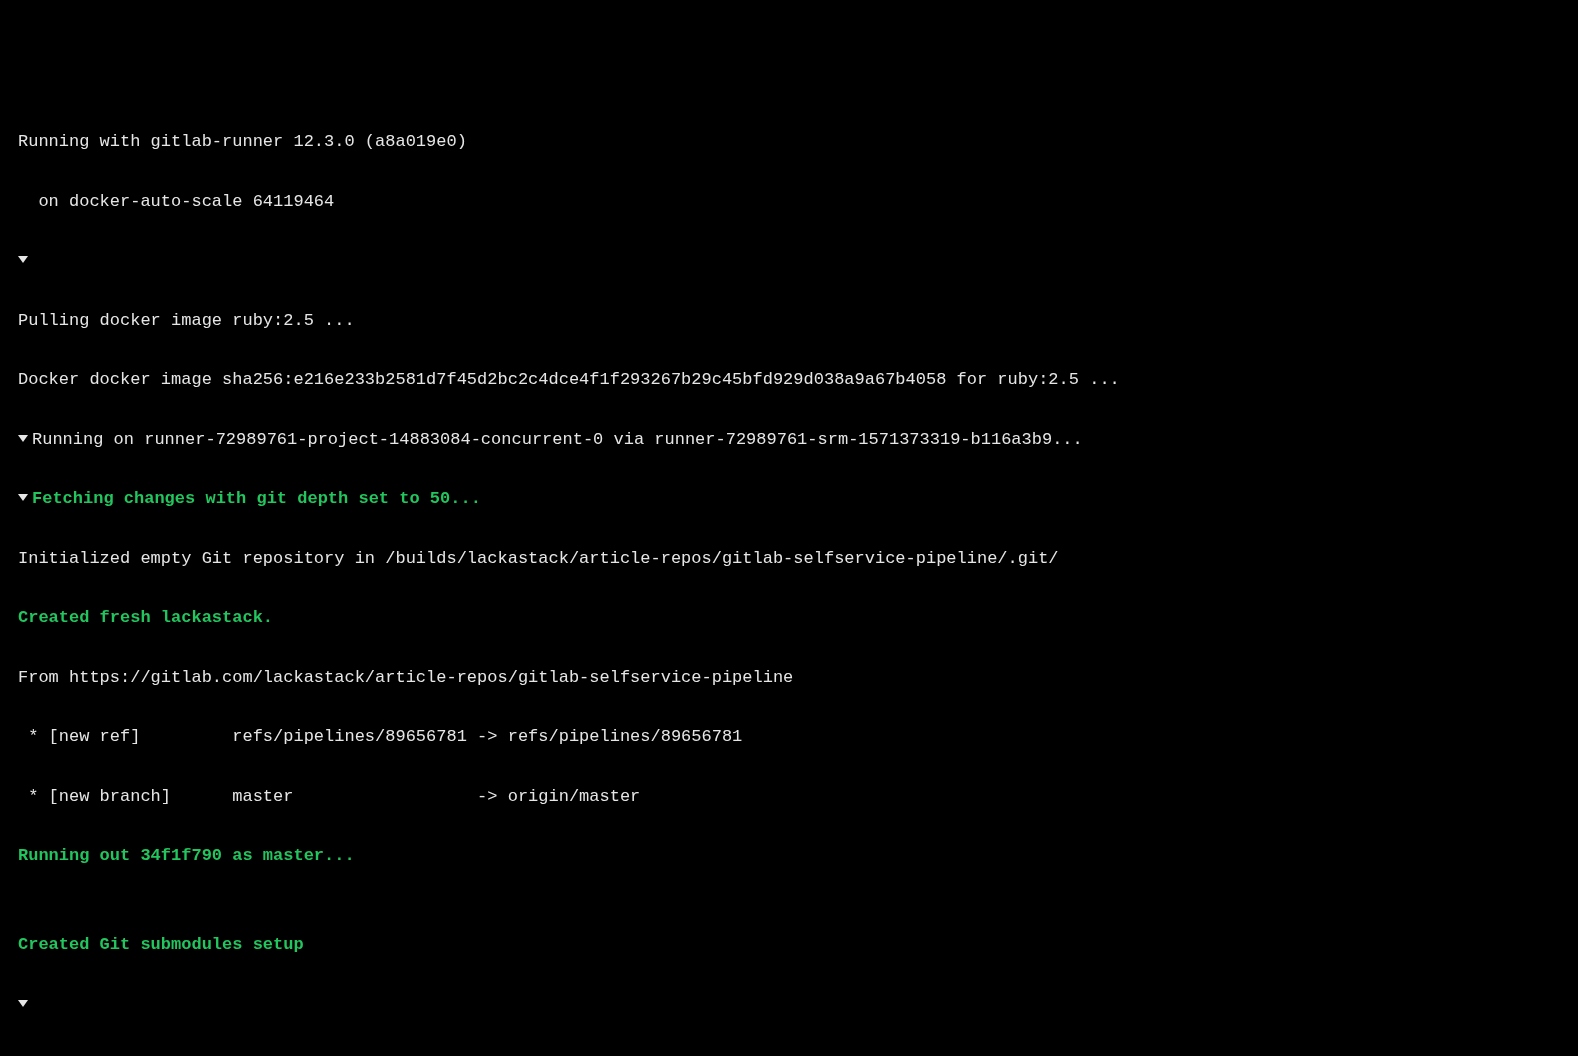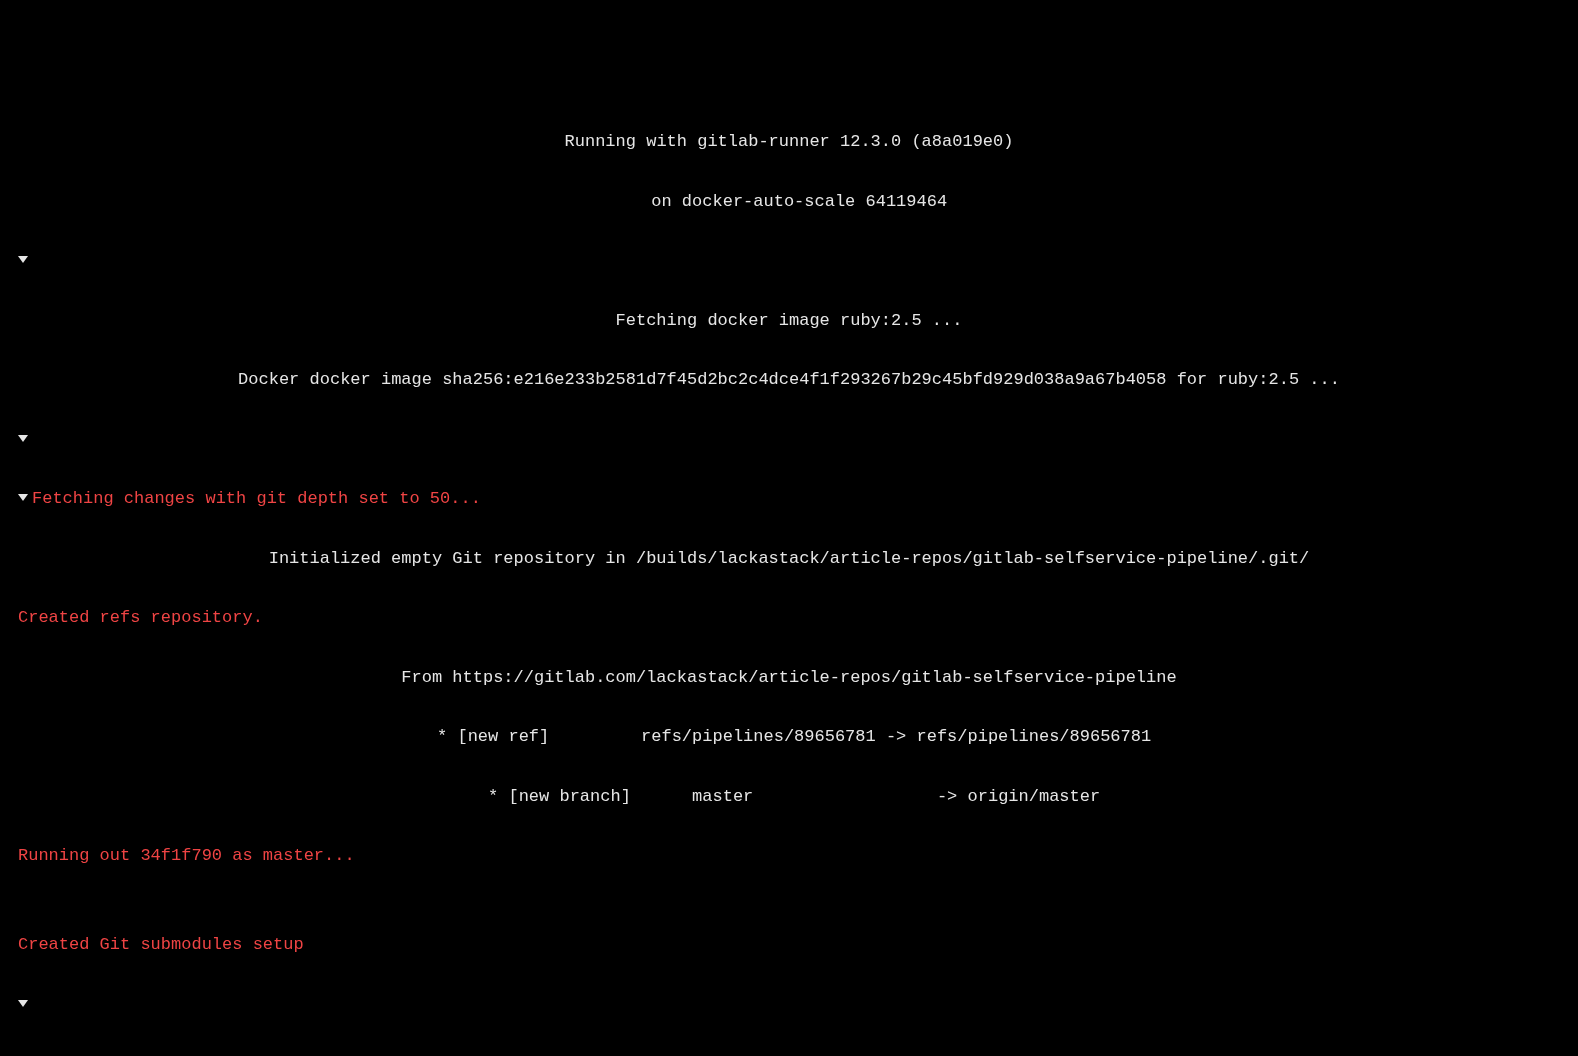--- a/index.html
+++ b/index.html
@@ -9,48 +9,48 @@
     font-family: "Menlo", "Monaco", "Consolas", "Courier New", monospace;
     font-size: 17px;
     line-height: 1.75;
     padding: 8px 18px;
     width: 1578px;
     height: 1056px;
     overflow: hidden;
     white-space: pre;
   }
   .line { display: block; }
-  .green { color: #ef4444; font-weight: normal; }
-  .white { color: #e6e6e6; text-align: center; }
+  .green { color: #22c55e; font-weight: bold; }
+  .white { color: #e6e6e6; }
   .caret {
     display: inline-block;
     width: 0; height: 0;
     border-left: 5px solid transparent;
     border-right: 5px solid transparent;
     border-top: 7px solid #e6e6e6;
     margin-right: 4px;
     vertical-align: middle;
     position: relative;
     top: -1px;
   }
 </style>
 </head>
 <body>
 
 
 
 <span class="line white">Running with gitlab-runner 12.3.0 (a8a019e0)</span>
 <span class="line white">  on docker-auto-scale 64119464</span>
 <span class="line"><span class="caret"></span></span>
-<span class="line white">Fetching docker image ruby:2.5 ...</span>
+<span class="line white">Pulling docker image ruby:2.5 ...</span>
 <span class="line white">Docker docker image sha256:e216e233b2581d7f45d2bc2c4dce4f1f293267b29c45bfd929d038a9a67b4058 for ruby:2.5 ...</span>
-<span class="line"><span class="caret"></span></span>
+<span class="line"><span class="caret"></span><span class="white">Running on runner-72989761-project-14883084-concurrent-0 via runner-72989761-srm-1571373319-b116a3b9...</span></span>
 <span class="line"><span class="caret"></span><span class="green">Fetching changes with git depth set to 50...</span></span>
 <span class="line white">Initialized empty Git repository in /builds/lackastack/article-repos/gitlab-selfservice-pipeline/.git/</span>
-<span class="line green">Created refs repository.</span>
+<span class="line green">Created fresh lackastack.</span>
 <span class="line white">From https://gitlab.com/lackastack/article-repos/gitlab-selfservice-pipeline</span>
 <span class="line white"> * [new ref]         refs/pipelines/89656781 -&gt; refs/pipelines/89656781</span>
 <span class="line white"> * [new branch]      master                  -&gt; origin/master</span>
 <span class="line green">Running out 34f1f790 as master...</span>
 <span class="line"></span>
 <span class="line green">Created Git submodules setup</span>
 <span class="line"><span class="caret"></span></span>
 <span class="line"></span>
 
 

